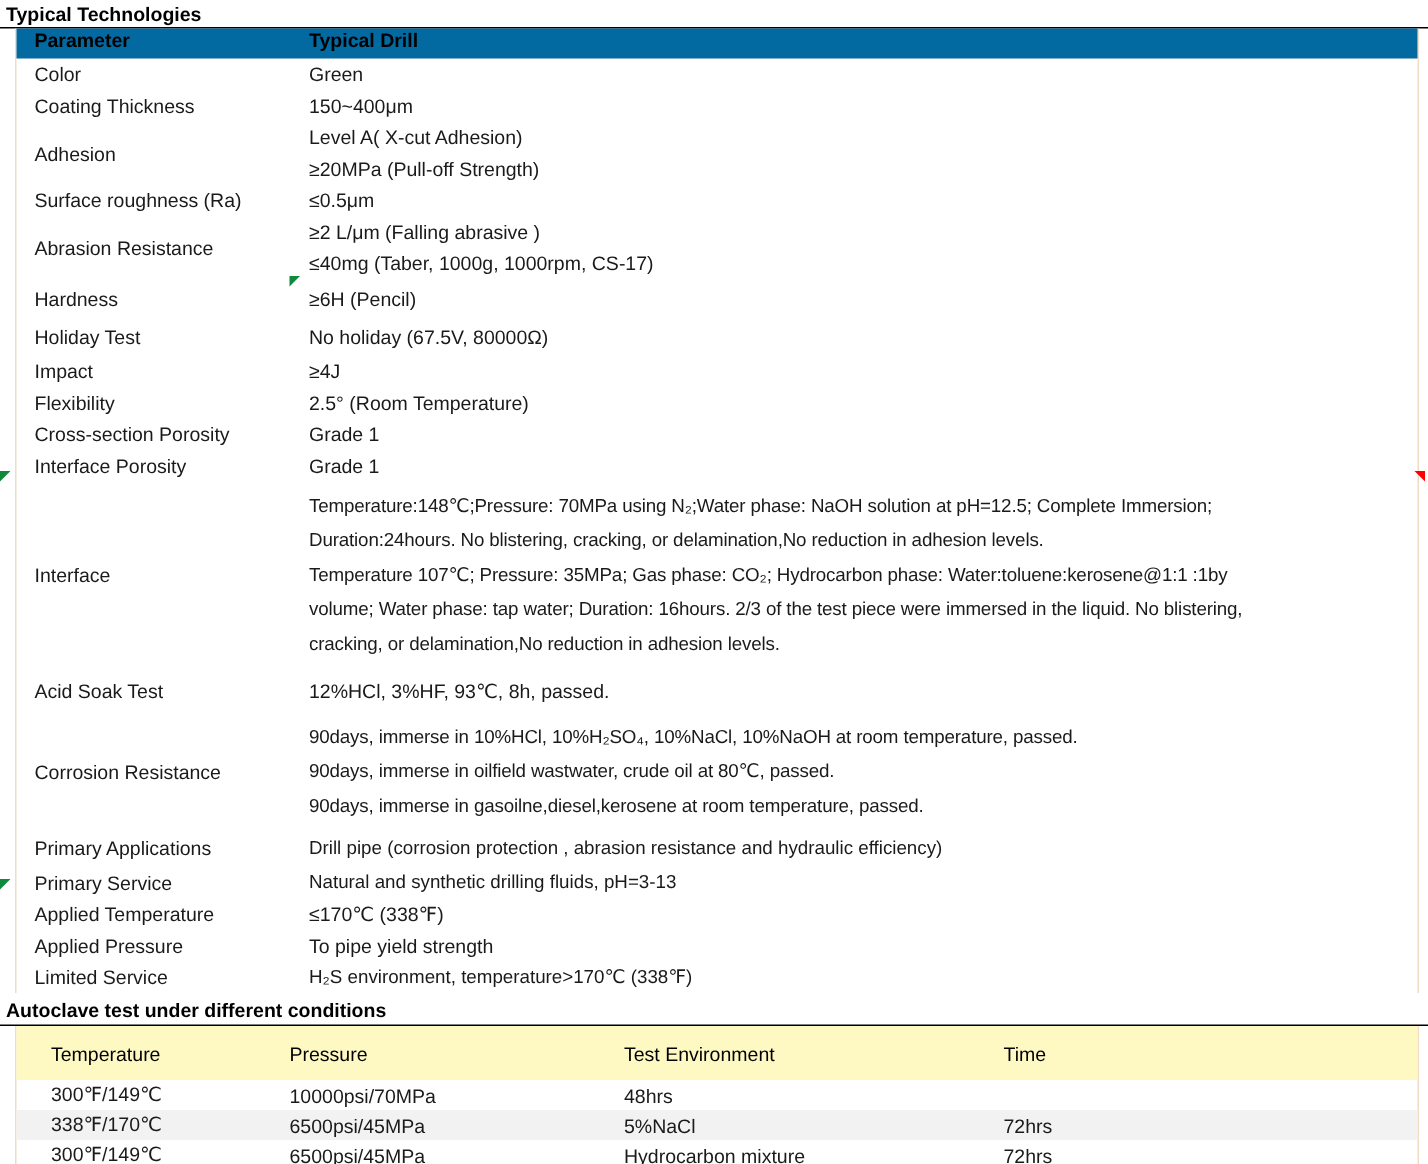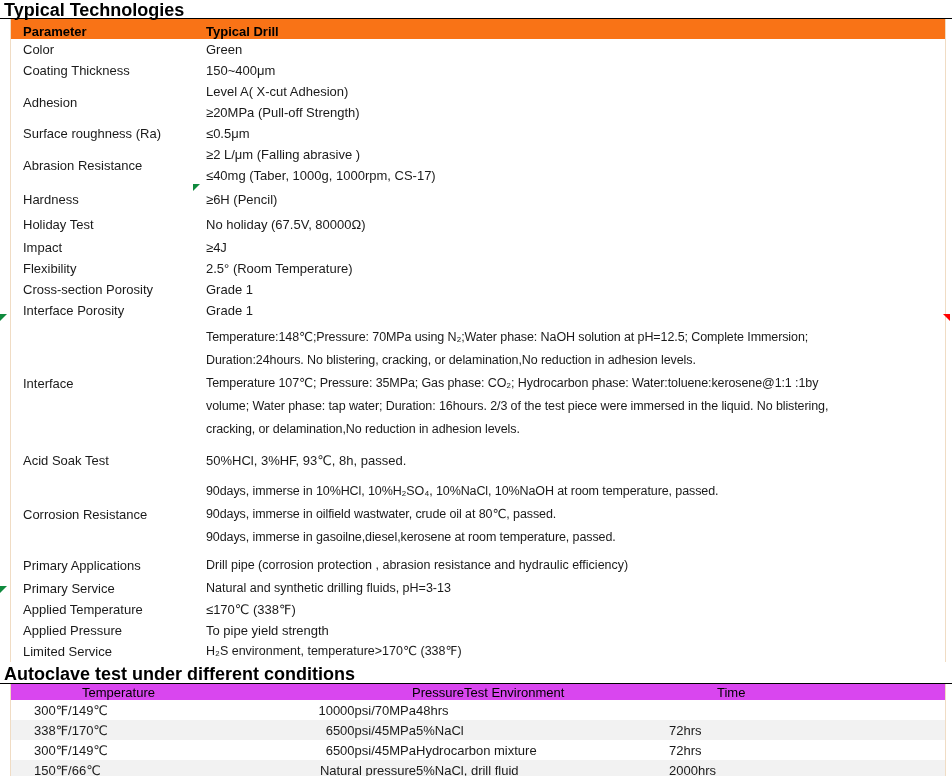--- a/index.html
+++ b/index.html
@@ -4,35 +4,35 @@
 <style>
   * { margin:0; padding:0; box-sizing:border-box; }
   html,body { background:#ffffff; }
   body {
     font-family:"Liberation Sans","DejaVu Sans",sans-serif;
     color:#1a1a1a; font-size:13px;
   }
   .page { position:relative; width:952px; height:776px; background:#fff; overflow:hidden; }
 
   .sec-title {
-    font-weight:bold; font-size:18px; color:#000;
+    font-weight:bold; font-size:13px; color:#000;
     padding:2px 0 1px 4px; border-bottom:1px solid #000; height:19px;
     line-height:16px;
   }
   .sec-title.second { height:22px; padding-top:4px; }
 
   .wrap {
     margin-left:10px; margin-right:6px;
     border-left:1px solid #f0dcc4; border-right:1px solid #f0dcc4;
   }
 
   
   .t1-header {
-    display:flex; align-items:flex-end; height:20px;
-    background:#f97316; font-weight:bold; color:#000;
+    display:flex; align-items:flex-start; height:20px;
+    background:#0369a1; font-weight:bold; color:#000;
   }
   .t1-header .h1 { width:195px; padding-left:12px; }
   .t1-header .h2 { flex:1; }
 
   .t1-row { display:flex; align-items:center; min-height:20px; }
   .t1-c1 { width:195px; padding-left:12px; align-self:center; line-height:15px; }
   .t1-c2 { flex:1; white-space:pre-line; line-height:21px; padding-right:8px; }
 
   #t1-body .t1-row:nth-child(3)  { height:42px; }
   #t1-body .t1-row:nth-child(5)  { height:42px; }
@@ -43,27 +43,27 @@
   #t1-body .t1-row:nth-child(13) { height:30px; }
   #t1-body .t1-row:nth-child(14) { height:78px; }
   #t1-body .t1-row:nth-child(14) .t1-c2 { line-height:23px; font-size:12.5px; letter-spacing:-0.1px; }
   #t1-body .t1-row:nth-child(15) { height:25px; }
   #t1-body .t1-row:nth-child(15) .t1-c2,
   #t1-body .t1-row:nth-child(16) .t1-c2,
   #t1-body .t1-row:nth-child(19) .t1-c2 { font-size:12.5px; }
 
   
   .t2-header {
-    display:flex; align-items:center; height:16px;
-    background:#d946ef; color:#000;padding-left:48px;
+    display:flex; align-items:center; height:36px;
+    background:#fef9c3; color:#000;
   }
   .t2-row { display:flex; align-items:center; height:20px; }
   #t2-body .t2-row:nth-child(even) { background:#F2F2F2; }
   .t2-c1 { width:182px; padding-left:23px; }
-  .t2-c2 { width:223px;text-align:right; }
+  .t2-c2 { width:223px; }
   .t2-c3 { width:253px; }
   .t2-c4 { flex:1; }
 
   
   .tri { position:absolute; width:0; height:0; }
   .tri-green { border-top:7px solid #0f8a3d; border-right:7px solid transparent; }
   .tri-red   { border-top:7px solid #ff0000; border-left:7px solid transparent; }
   .m1 { left:193px; top:184px; }
   .m2 { left:0;     top:314px; }
   .m3 { right:2px;  top:314px; }
@@ -131,21 +131,21 @@
         <div class="t1-row">
     <div class="t1-c1">Interface</div>
     <div class="t1-c2">Temperature:148℃;Pressure:  70MPa using N₂;Water phase:  NaOH solution at pH=12.5; Complete Immersion;
 Duration:24hours. No blistering, cracking, or delamination,No reduction in adhesion levels.
 Temperature 107℃; Pressure:  35MPa;  Gas phase:  CO₂;  Hydrocarbon phase:  Water:toluene:kerosene@1:1 :1by
 volume; Water phase: tap water; Duration:  16hours.  2/3 of the test piece were immersed in the liquid. No blistering,
 cracking, or delamination,No reduction in adhesion levels.</div>
   </div>
         <div class="t1-row">
     <div class="t1-c1">Acid Soak Test</div>
-    <div class="t1-c2">50%HCl,  3%HF,  93℃,  8h,  passed.</div>
+    <div class="t1-c2">12%HCl,  3%HF,  93℃,  8h,  passed.</div>
   </div>
         <div class="t1-row">
     <div class="t1-c1">Corrosion Resistance</div>
     <div class="t1-c2">90days,  immerse in 10%HCl,  10%H₂SO₄,  10%NaCl,  10%NaOH at room temperature,  passed.
 90days,  immerse in oilfield wastwater, crude oil at 80℃,  passed.
 90days,  immerse in gasoilne,diesel,kerosene at room temperature, passed.</div>
   </div>
         <div class="t1-row">
     <div class="t1-c1">Primary Applications</div>
     <div class="t1-c2">Drill pipe  (corrosion protection ,  abrasion resistance and hydraulic efficiency)</div>

